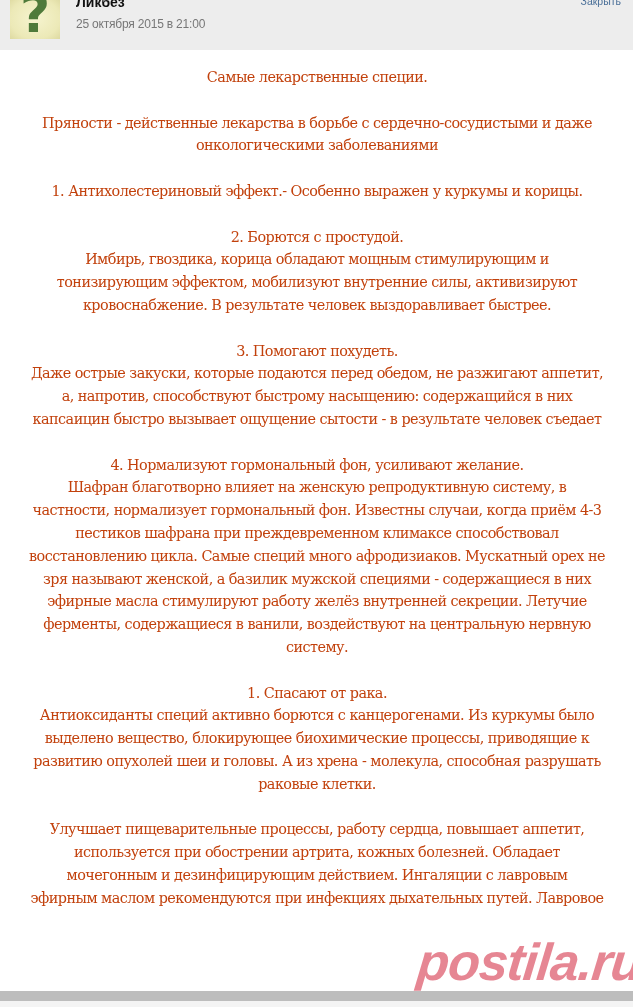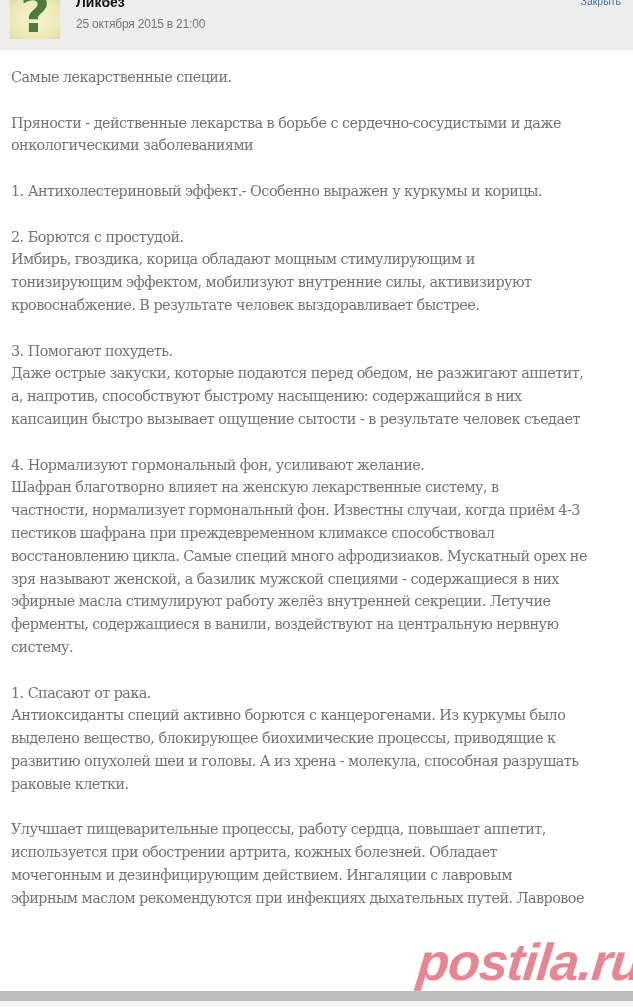--- a/index.html
+++ b/index.html
@@ -35,22 +35,22 @@
     }
     .close-link {
       position: absolute; right: 12px; top: -6px;
       font-family: "Liberation Sans", sans-serif;
       font-size: 10.5px; color: #4a6f98; line-height: 14px;
       cursor: pointer;
     }
     .content {
       position: absolute; left: 11px; top: 66px; width: 612px;
       font-family: "DejaVu Serif", serif;
-      font-size: 14.4px; line-height: 22.8px; color: #737373;
-      letter-spacing: -0.55px; word-spacing: 0px;
+      font-size: 14.4px; line-height: 22.8px; color: #c2410c;
+      letter-spacing: -0.55px; word-spacing: 0px; text-align: center;
     }
     .content p { margin: 0; }
     .gap { height: 22.8px; }
     .bottom-bar {
       position: absolute; left: 0; top: 991px; width: 633px; height: 10px;
       background: #bdbdbd;
     }
     .bottom-bar2 {
       position: absolute; left: 0; top: 1001px; width: 633px; height: 6px;
       background: #f4f4f4;
@@ -90,21 +90,21 @@
   <p>кровоснабжение. В результате человек выздоравливает быстрее.</p>
   <div class="gap"></div>
 
   <p>3. Помогают похудеть.</p>
   <p>Даже острые закуски, которые подаются перед обедом, не разжигают аппетит,</p>
   <p>а, напротив, способствуют быстрому насыщению: содержащийся в них</p>
   <p>капсаицин быстро вызывает ощущение сытости - в результате человек съедает</p>
   <div class="gap"></div>
 
   <p>4. Нормализуют гормональный фон, усиливают желание.</p>
-  <p>Шафран благотворно влияет на женскую лекарственные систему, в</p>
+  <p>Шафран благотворно влияет на женскую репродуктивную систему, в</p>
   <p>частности, нормализует гормональный фон. Известны случаи, когда приём 4-3</p>
   <p>пестиков шафрана при преждевременном климаксе способствовал</p>
   <p>восстановлению цикла. Самые специй много афродизиаков. Мускатный орех не</p>
   <p>зря называют женской, а базилик мужской специями - содержащиеся в них</p>
   <p>эфирные масла стимулируют работу желёз внутренней секреции. Летучие</p>
   <p>ферменты, содержащиеся в ванили, воздействуют на центральную нервную</p>
   <p>систему.</p>
   <div class="gap"></div>
 
   <p>1. Спасают от рака.</p>

